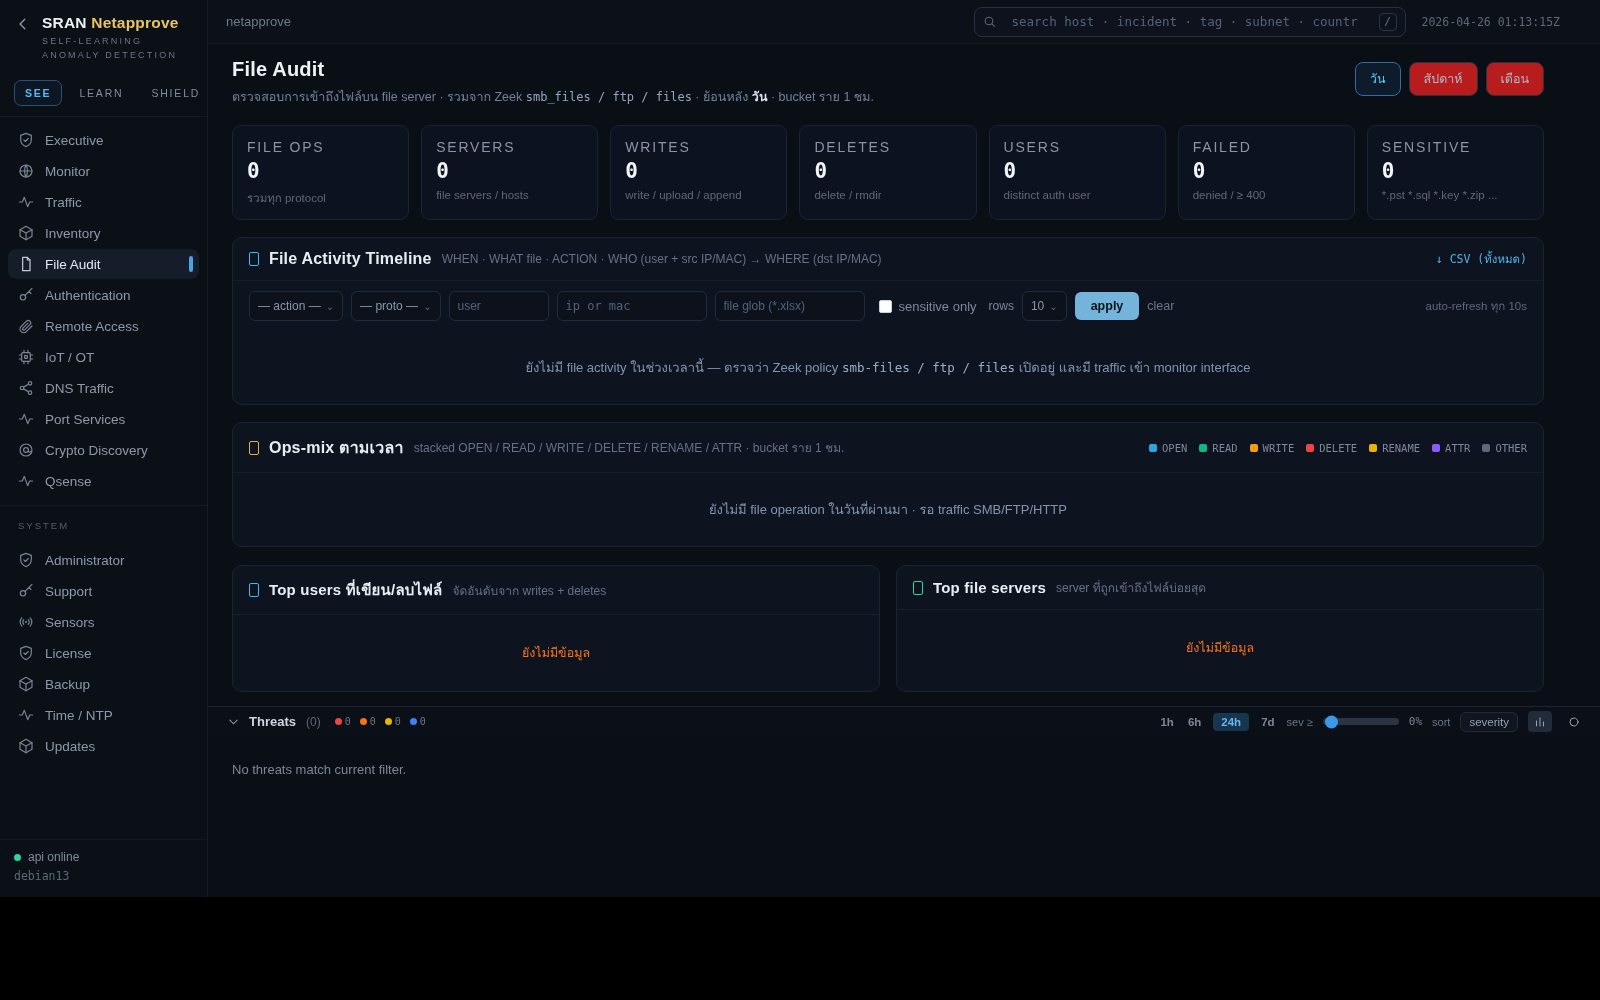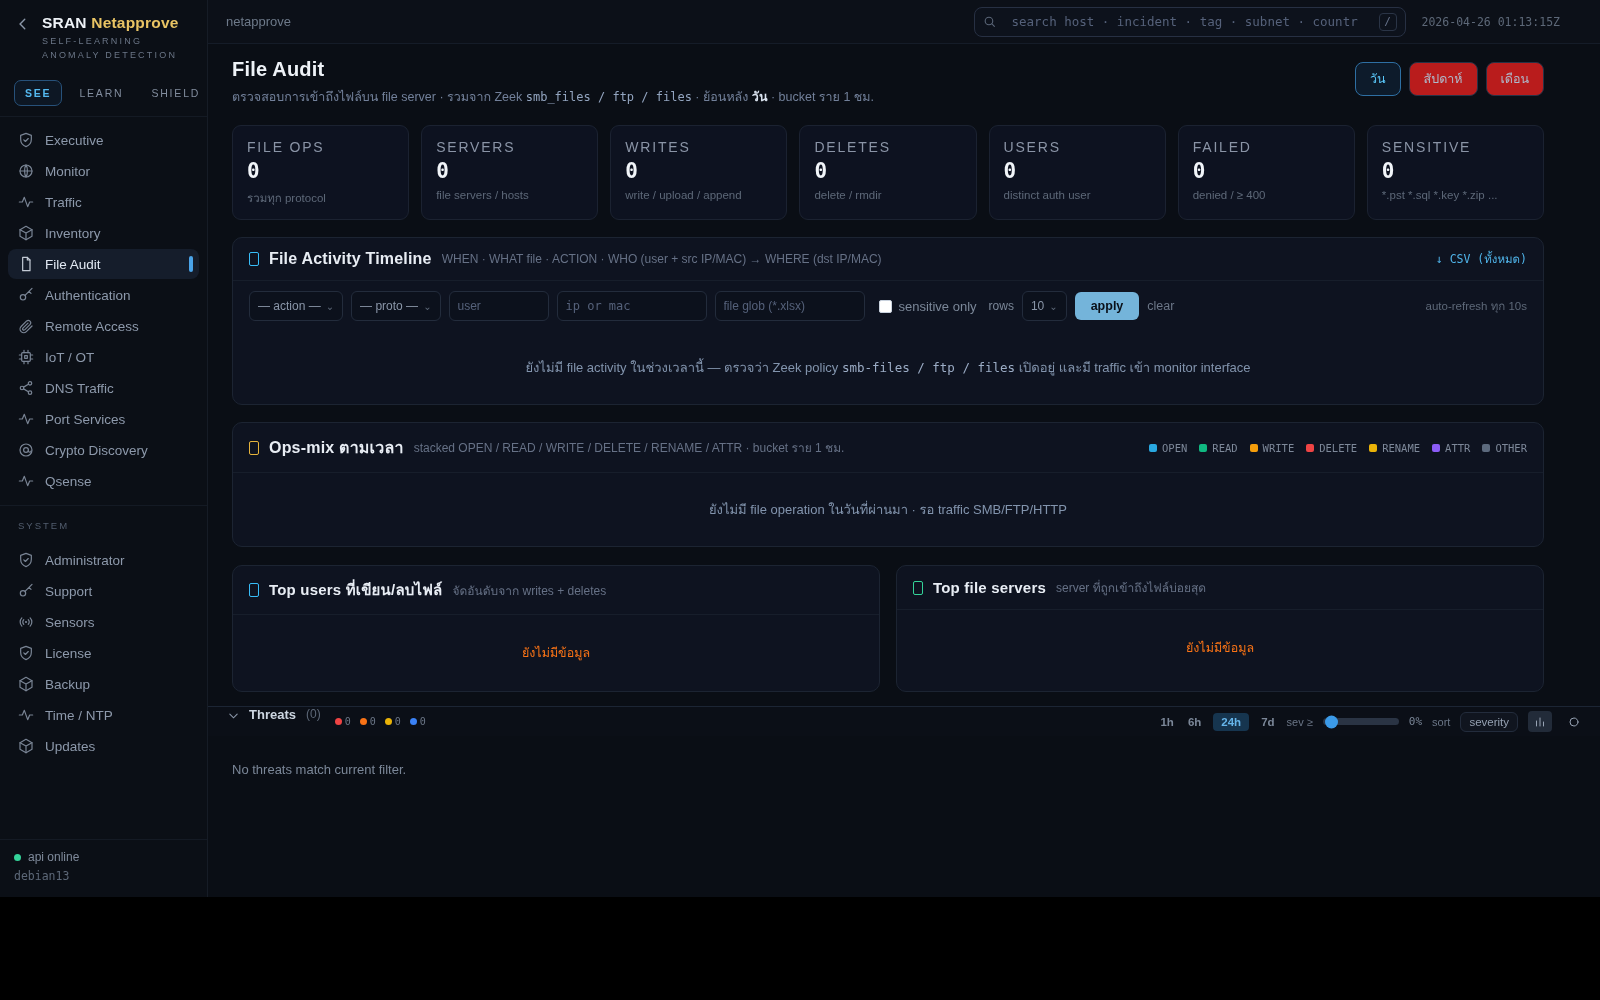--- a/index.html
+++ b/index.html
@@ -88,21 +88,21 @@
   .legend { margin-left:auto; display:flex; align-items:center; gap:12px; }
   .lg-item { display:flex; align-items:center; gap:5px; font-family:"DejaVu Sans Mono",monospace; font-size:10.5px; color:#7d8899; }
   .lg-sq { width:8px; height:8px; border-radius:2px; display:inline-block; }
 
   .two-col { display:flex; gap:16px; }
   .two-col .panel { flex:1; margin-top:18px; min-width:0; }
   .p-title.sm { font-size:15px; }
   .empty.sm { font-size:12.5px; padding:28px 20px; color:#f97316; }
 
   
-  .threats-bar { height:30px; min-height:30px; background:#0b0f17; border-top:1px solid #1c2534; display:flex; padding:0 14px 0 20px; gap:10px; }
+  .threats-bar { height:30px; min-height:30px; background:#0b0f17; border-top:1px solid #1c2534; display:flex; align-items:center; padding:0 14px 0 20px; gap:10px; }
   .t-chev svg { width:11px; height:11px; stroke:#8a96a8; fill:none; stroke-width:2.4; stroke-linecap:round; }
   .t-title { font-size:13px; font-weight:bold; color:#cdd6e1; }
   .t-count { font-size:12px; color:#5d6878; }
   .sev-dots { display:flex; gap:9px; margin-left:4px; }
   .sev-pair { display:flex; align-items:center; gap:3px; }
   .sev-dot { width:7px; height:7px; border-radius:50%; }
   .sev-num { font-family:"DejaVu Sans Mono",monospace; font-size:10px; color:#6b7687; }
   .t-right { margin-left:auto; display:flex; align-items:center; gap:10px; }
   .t-range { font-size:11.5px; font-weight:600; color:#7b8798; cursor:pointer; padding:2px 2px; }
   .t-range.active { background:#16354f; color:#66b5ea; border-radius:4px; padding:3px 8px; }

